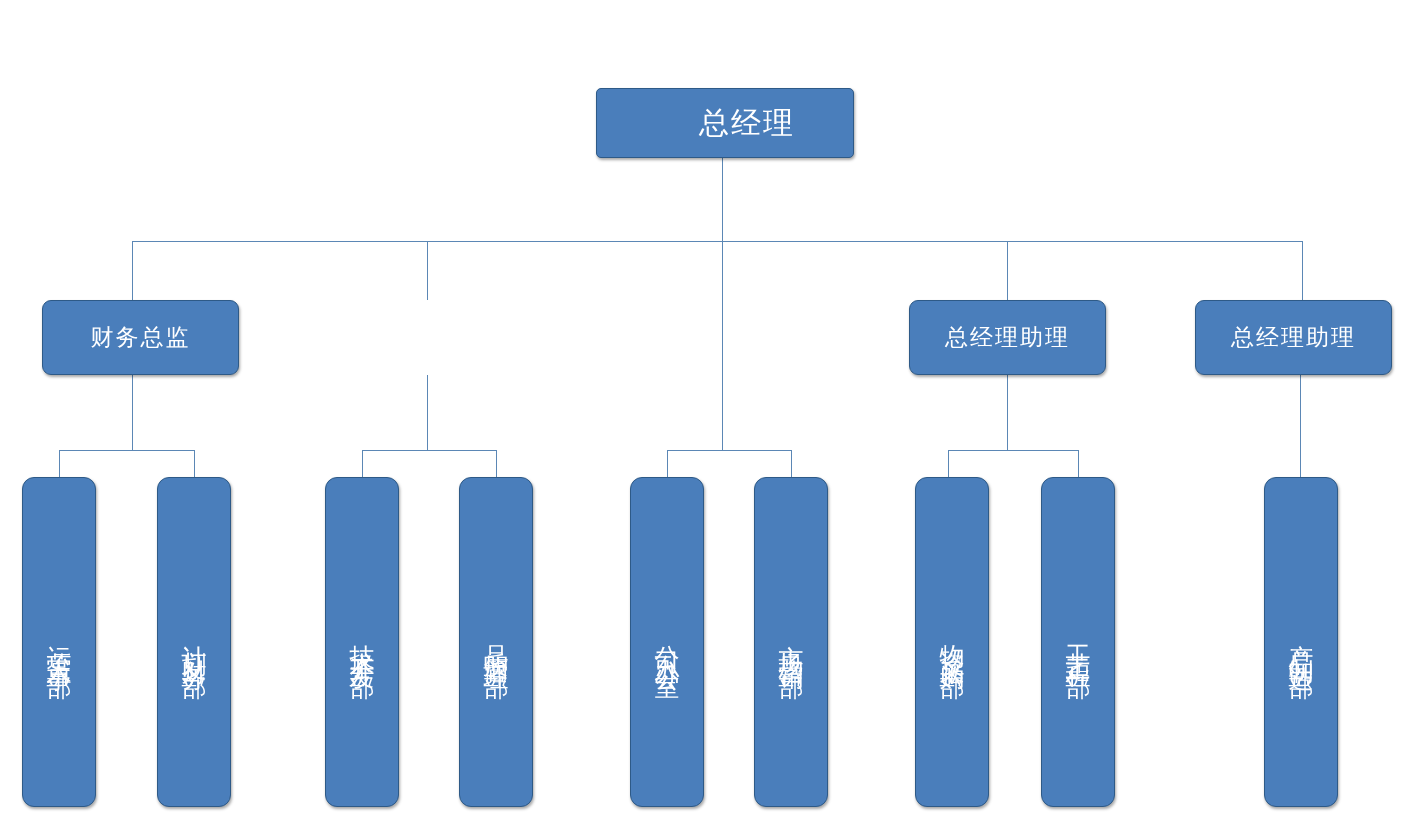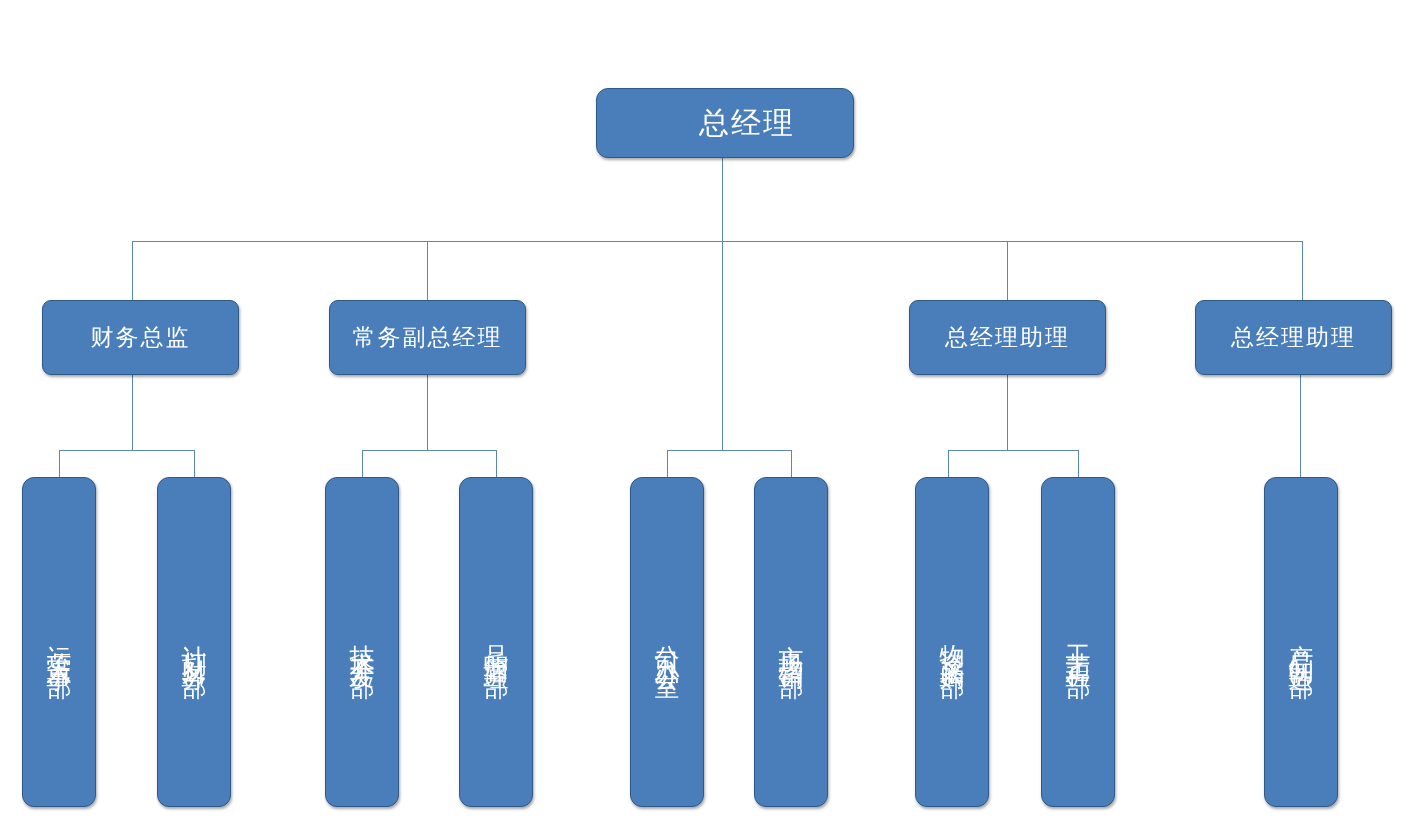--- a/index.html
+++ b/index.html
@@ -38,21 +38,21 @@
     display: flex;
     align-items: center;
     justify-content: center;
     text-align: center;
     box-shadow: 1px 2px 3px rgba(0,0,0,0.35);
     letter-spacing: 2px;
     user-select: none;
   }
   .node.level-0 {
     font-size: 30px;
-    border-radius: 12px;
+    border-radius: 5px;
     padding-left: 44px;
   }
   .node.level-1 {
     font-size: 23px;
     text-align: center;
   }
   .node.level-2 {
     font-size: 25px;
     border-radius: 12px;
     writing-mode: vertical-rl;
@@ -99,23 +99,20 @@
 
   <div class="line v" style="left:1300px; top:375px; height:103px;"></div>
 
   <div class="node level-0" style="left:596px; top:88px; width:258px; height:70px;">
     <span>总经理</span>
   </div>
 
   <div class="node level-1" style="left:42px; top:300px; width:197px; height:75px;">
     <span>财务总监</span>
   </div>
-  <div class="node level-1" style="left:329px; top:300px; width:197px; height:75px;">
-    <span>常务副总经理</span>
-  </div>
   <div class="node level-1" style="left:909px; top:300px; width:197px; height:75px;">
     <span>总经理助理</span>
   </div>
   <div class="node level-1" style="left:1195px; top:300px; width:197px; height:75px;">
     <span>总经理助理</span>
   </div>
 
   <div class="node level-2" style="left:22px; top:477px; width:74px; height:330px;">
     <span>运营人事部</span>
   </div>

